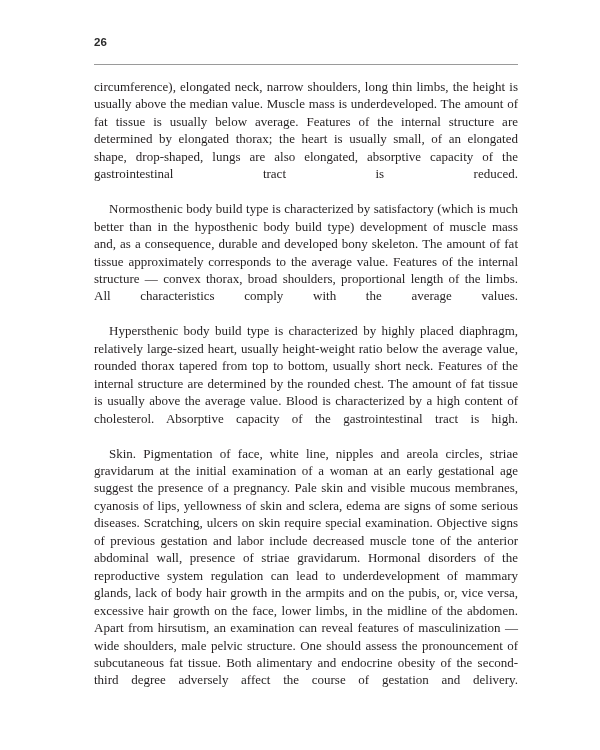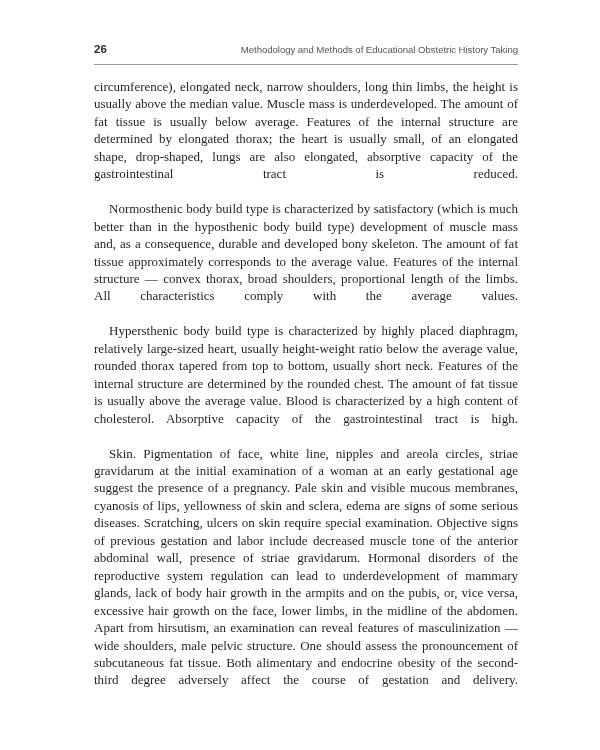--- a/index.html
+++ b/index.html
@@ -27,21 +27,21 @@
   .running-head {
     position: absolute;
     left: 94px;
     top: 45px;
     width: 424px;
     height: 20px;
     display: flex;
     align-items: flex-end;
     justify-content: space-between;
     border-bottom: 1px solid #9a9a9a;
-    padding-bottom: 9px;
+    padding-bottom: 16px;
     box-sizing: border-box;
   }
 
   .folio {
     font-family: "Liberation Sans", "DejaVu Sans", sans-serif;
     font-weight: bold;
     font-size: 11.5px;
     color: #2b2b2b;
     letter-spacing: 0.2px;
     line-height: 1;
@@ -86,21 +86,20 @@
     width: 100%;
   }
 </style>
 </head>
 <body>
 
 <div class="page">
 
   <div class="running-head">
     <span class="folio">26</span>
-    <span class="head-title">Methodology and Methods of Educational Obstetric History Taking</span>
   </div>
 
   <div class="text-column">
     <p class="para">circumference), elongated neck, narrow shoulders, long thin limbs, the height is usually above the median value. Muscle mass is underdeveloped. The amount of fat tissue is usually below average. Features of the internal structure are determined by elongated thorax; the heart is usually small, of an elongated shape, drop-shaped, lungs are also elongated, absorptive capacity of the gastrointestinal tract is reduced.</p>
     <p class="para indent">Normosthenic body build type is characterized by satisfactory (which is much better than in the hyposthenic body build type) development of muscle mass and, as a consequence, durable and developed bony skeleton. The amount of fat tissue approximately corresponds to the average value. Features of the internal structure — convex thorax, broad shoulders, proportional length of the limbs. All characteristics comply with the average values.</p>
     <p class="para indent">Hypersthenic body build type is characterized by highly placed diaphragm, relatively large-sized heart, usually height-weight ratio below the average value, rounded thorax tapered from top to bottom, usually short neck. Features of the internal structure are determined by the rounded chest. The amount of fat tissue is usually above the average value. Blood is characterized by a high content of cholesterol. Absorptive capacity of the gastrointestinal tract is high.</p>
     <p class="para indent">Skin. Pigmentation of face, white line, nipples and areola circles, striae gravidarum at the initial examination of a woman at an early gestational age suggest the presence of a pregnancy. Pale skin and visible mucous membranes, cyanosis of lips, yellowness of skin and sclera, edema are signs of some serious diseases. Scratching, ulcers on skin require special examination. Objective signs of previous gestation and labor include decreased muscle tone of the anterior abdominal wall, presence of striae gravidarum. Hormonal disorders of the reproductive system regulation can lead to underdevelopment of mammary glands, lack of body hair growth in the armpits and on the pubis, or, vice versa, excessive hair growth on the face, lower limbs, in the midline of the abdomen. Apart from hirsutism, an examination can reveal features of masculinization — wide shoulders, male pelvic structure. One should assess the pronouncement of subcutaneous fat tissue. Both alimentary and endocrine obesity of the second-third degree adversely affect the course of gestation and delivery.</p>
   </div>
 
 </div>

